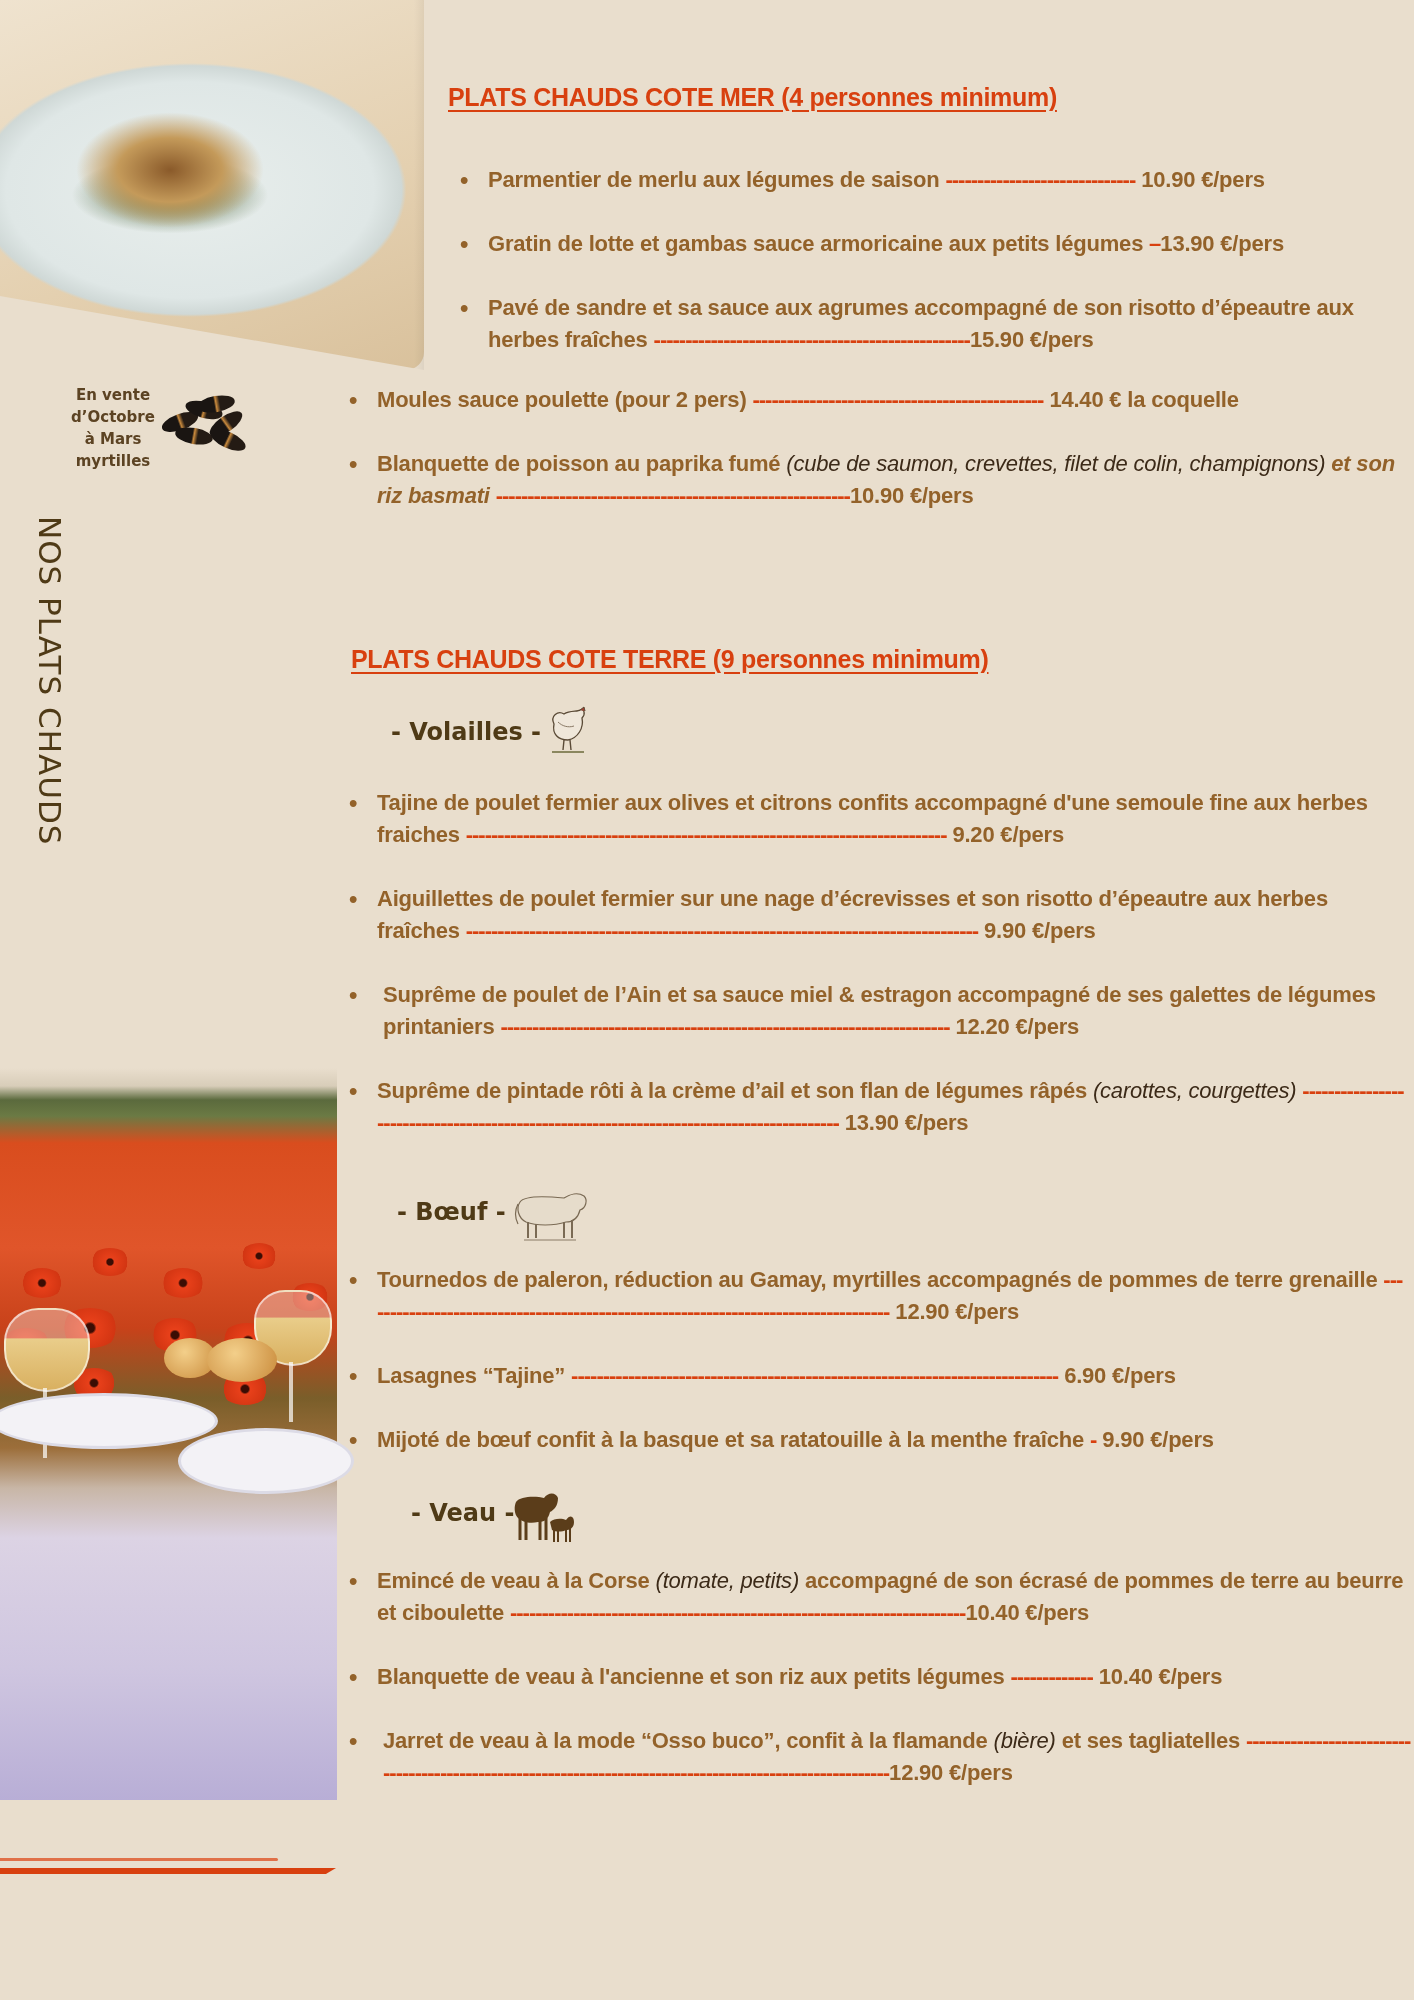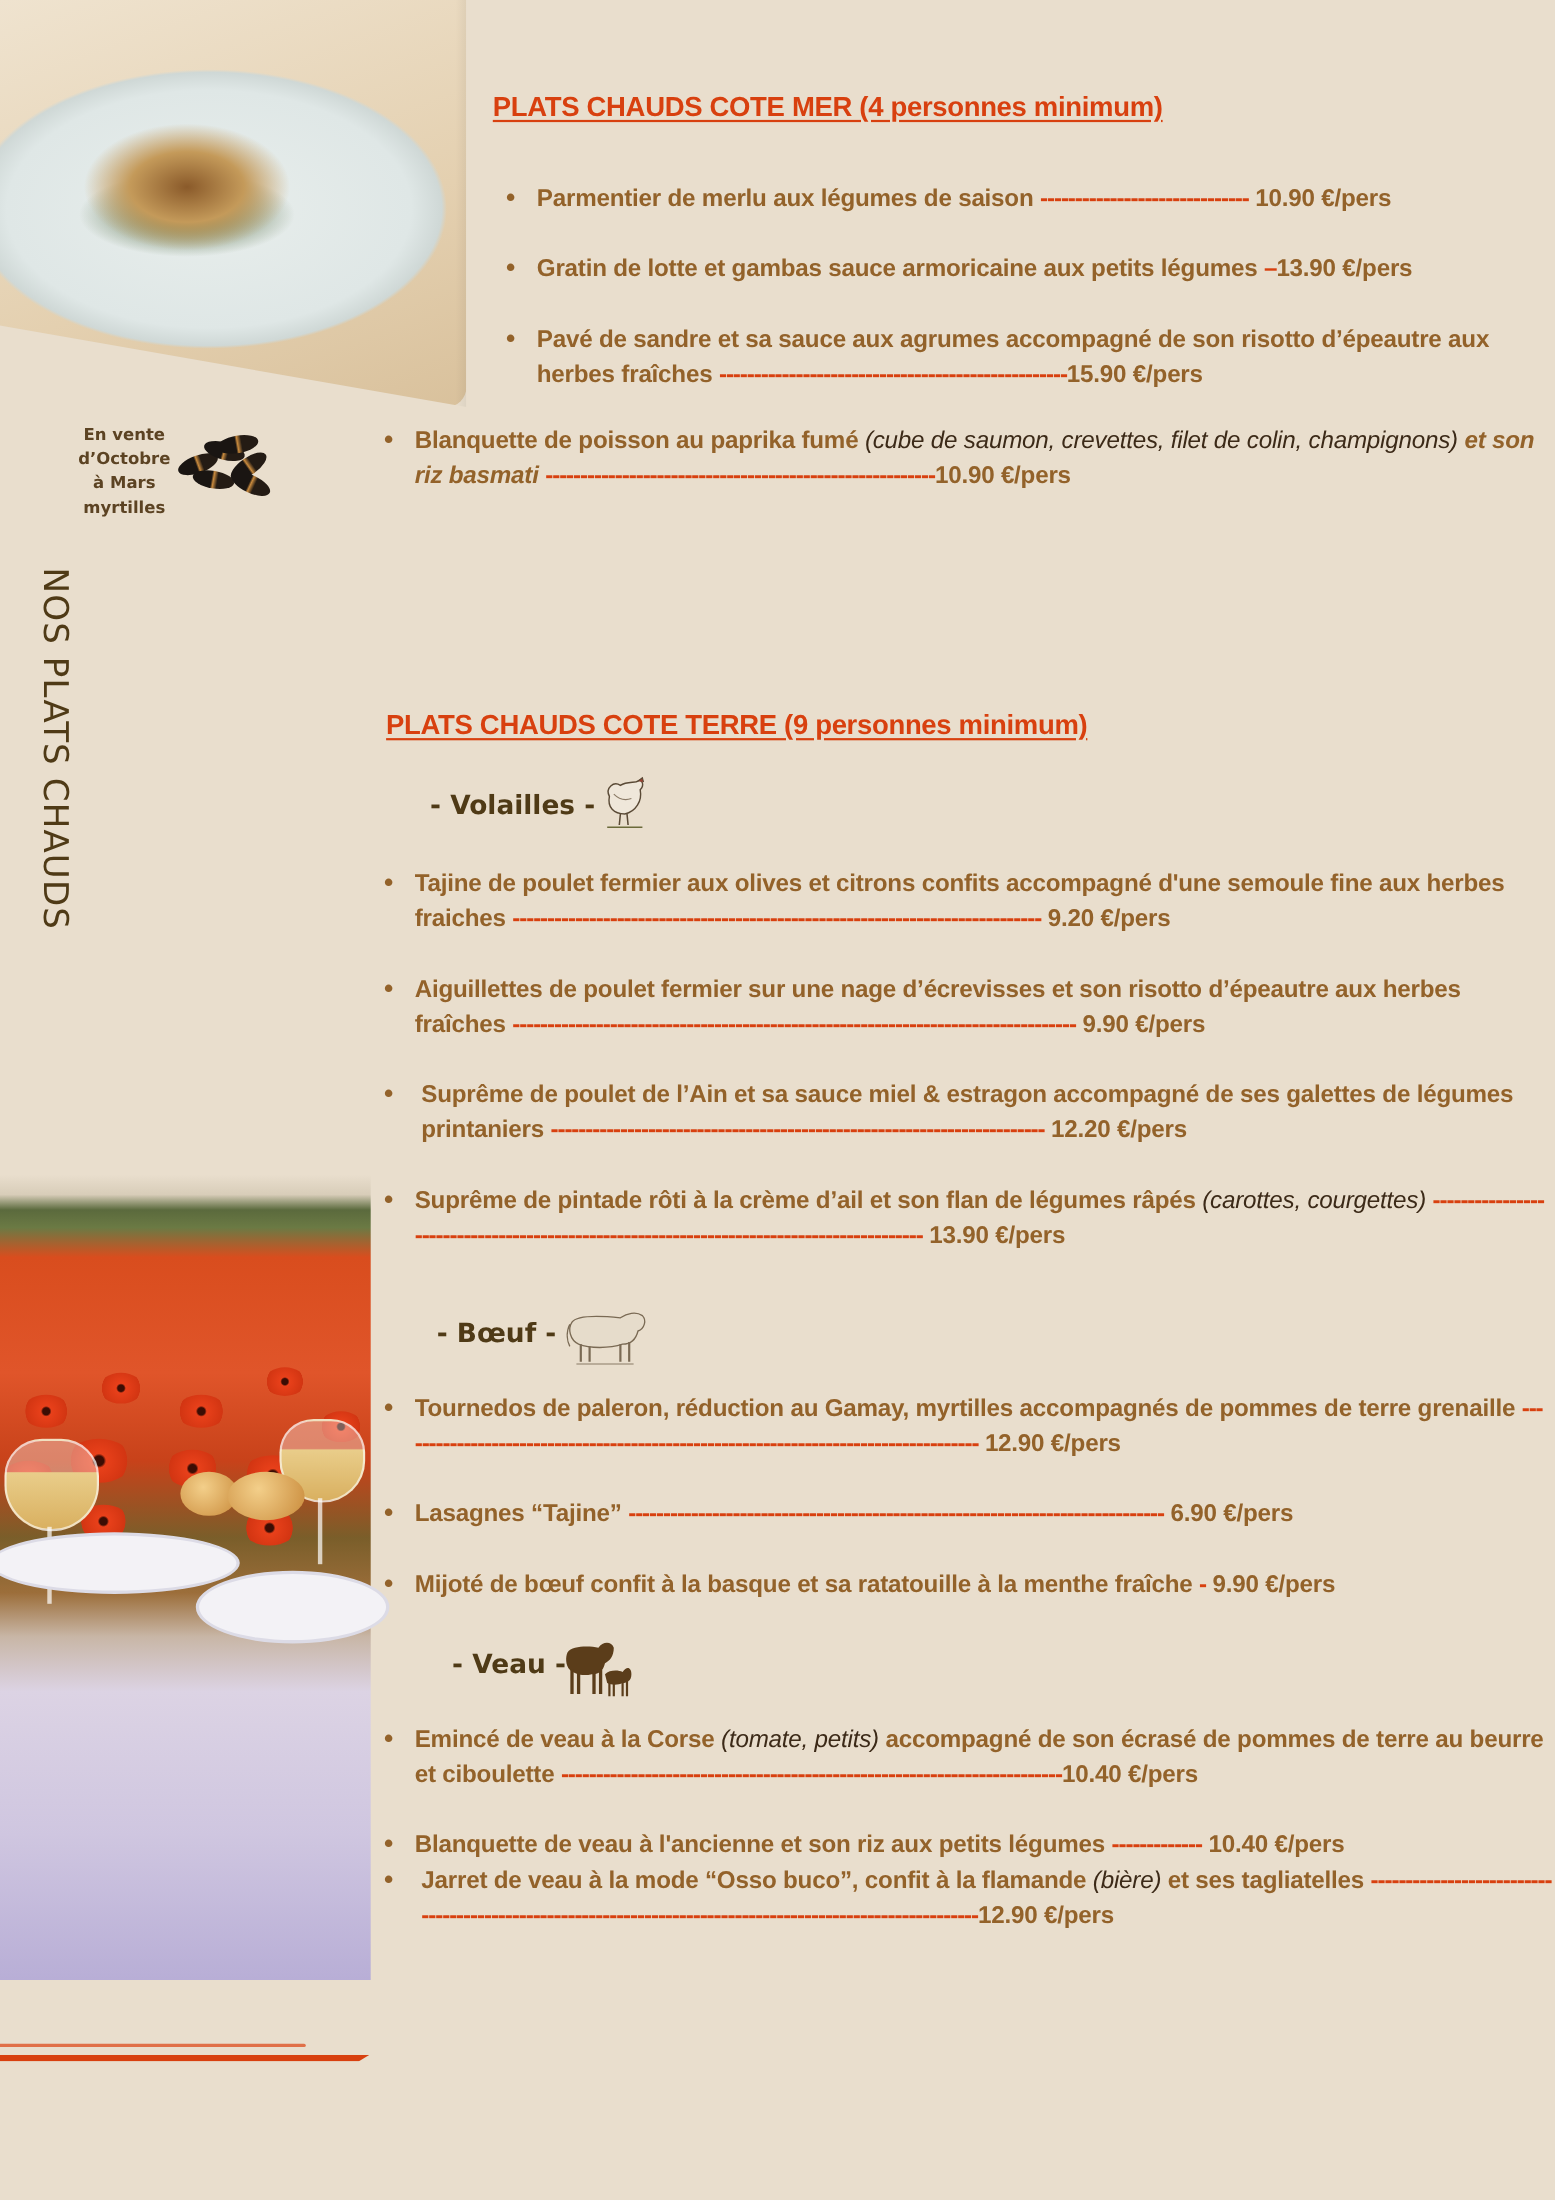--- a/index.html
+++ b/index.html
@@ -142,20 +142,25 @@
     <span class="dots">–</span><span class="price">13.90 €/pers</span>
   </li>
   <li>
     <span>Pavé de sandre et sa sauce aux agrumes accompagné de son risotto d’épeautre aux herbes fraîches</span>
     <span class="dots">--------------------------------------------------</span><span class="price">15.90 €/pers</span>
   </li>
 </ul>
 
 <ul class="abs menu" style="left:377px;top:384px;width:1030px;">
   <li style="margin-bottom:32px;">
+    <span>Moules sauce poulette (pour 2 pers)</span>
+    <span class="dots">----------------------------------------------</span>
+    <span class="price">14.40 € la coquelle</span>
+  </li>
+  <li style="margin-bottom:32px;">
     <span>Blanquette de poisson au paprika fumé</span>
     <span class="desc">(cube de saumon, crevettes, filet de colin, champignons)</span>
     <span class="italic-bold">et son riz basmati</span>
     <span class="dots">--------------------------------------------------------</span><span class="price">10.90 €/pers</span>
   </li>
 </ul>
 
 <div class="abs section-title" style="left:351px;top:645px;">PLATS CHAUDS COTE TERRE (9 personnes minimum)</div>
 
 <div class="abs subhead" style="left:391px;top:718px;">- Volailles -</div>
@@ -225,21 +230,21 @@
   <path d="M40 42 L40 54 M44 42 L44 54 M52 42 L52 54 M56 40 L56 54" stroke="#5b3d1a" stroke-width="2"></path>
 </svg>
 
 <ul class="abs menu" style="left:377px;top:1565px;width:1035px;">
   <li style="margin-bottom:32px;">
     <span>Emincé de veau à la Corse</span>
     <span class="desc">(tomate, petits)</span>
     <span>accompagné de son écrasé de pommes de terre au beurre et ciboulette</span>
     <span class="dots">------------------------------------------------------------------------</span><span class="price">10.40 €/pers</span>
   </li>
-  <li style="">
+  <li style="margin-bottom:32px;">
     <span>Blanquette de veau à l'ancienne et son riz aux petits légumes</span>
     <span class="dots">-------------</span>
     <span class="price">10.40 €/pers</span>
   </li>
   <li style="padding-left:6px;">
     <span>Jarret de veau à la mode “Osso buco”, confit à la flamande</span>
     <span class="desc">(bière)</span>
     <span>et ses tagliatelles</span>
     <span class="dots">----------------------------------------------------------------------------------------------------------</span><span class="price">12.90 €/pers</span>
   </li>

